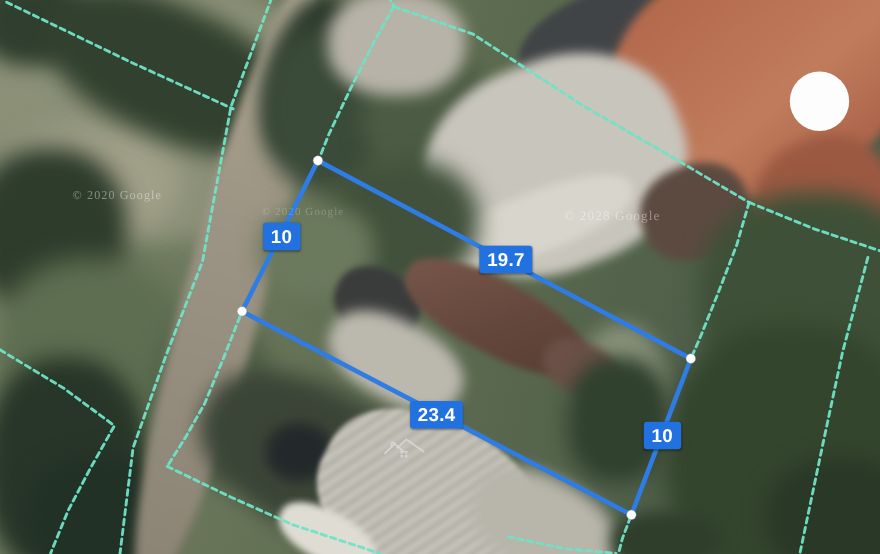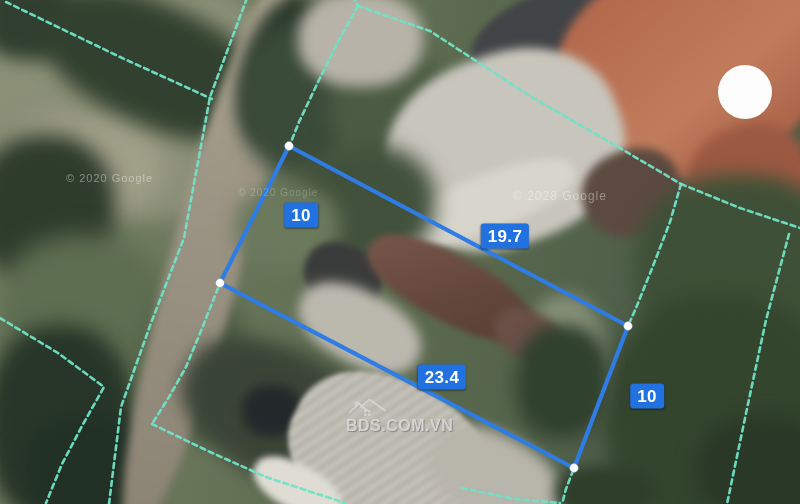--- a/index.html
+++ b/index.html
@@ -58,23 +58,23 @@
   
   svg.overlay{position:absolute;inset:0;}
   .cad{fill:none;stroke:var(--teal,#6fe3c6);stroke-width:2.6;stroke-dasharray:5 4;
        stroke-linecap:round;opacity:.95;}
   .plot{fill:none;stroke:var(--blue,#2e7ce4);stroke-width:4.2;stroke-linecap:round;}
   .vdot{fill:#ffffff;stroke:rgba(110,135,160,.55);stroke-width:.8;}
   
   .label{position:absolute;transform:translate(-50%,-50%);
          background:var(--label-bg,#2171e0);color:#fff;font-weight:bold;
          font-size:17px;line-height:21px;padding:2px 7px;border-radius:3px;
-         box-shadow:0 1px 2px rgba(0,0,0,.35);letter-spacing:.3px;margin-left:45px;}
+         box-shadow:0 1px 2px rgba(0,0,0,.35);letter-spacing:.3px;}
   
-  .gcredit{position:absolute;color:rgba(255,255,255,.40);font-size:11px;letter-spacing:1px;}
+  .gcredit{position:absolute;color:rgba(255,255,255,.40);font-size:11px;letter-spacing:1px;font-family:Liberation Serif, serif;}
   .gc2{font-size:10px;color:rgba(255,255,255,.22);}
   .gc3{font-size:12px;color:rgba(255,255,255,.38);}
   .brand{position:absolute;left:346px;top:398px;text-align:left;}
   .brand .txt{display:block;font-size:16px;font-weight:bold;letter-spacing:.5px;
         color:rgba(219,219,219,.88);text-shadow:1px 1px 1px rgba(60,60,60,.4);}
   .brand svg{display:block;margin-left:2px;opacity:.85;}
   .circle-badge{position:absolute;left:718px;top:65px;width:54px;height:54px;
         border-radius:50%;background:#fdfdfd;}
 </style>
 </head>
@@ -165,17 +165,16 @@
         <path d="M8,8 L8,4.5 L10.5,4.5 L10.5,6"></path>
         <path d="M13,9 L21.5,1.5 L37,12.5"></path>
       </g>
       <g fill="rgba(219,219,219,.9)">
         <rect x="16" y="12" width="2.4" height="2.4"></rect>
         <rect x="20" y="12" width="2.4" height="2.4"></rect>
         <rect x="16" y="15.5" width="2.4" height="2.4"></rect>
         <rect x="20" y="15.5" width="2.4" height="2.4"></rect>
       </g>
     </svg>
-    <span class="txt">BDS.COM.VN</span>
   </div>
 
   <div class="circle-badge"></div>
 </div>
 
 </body></html>

